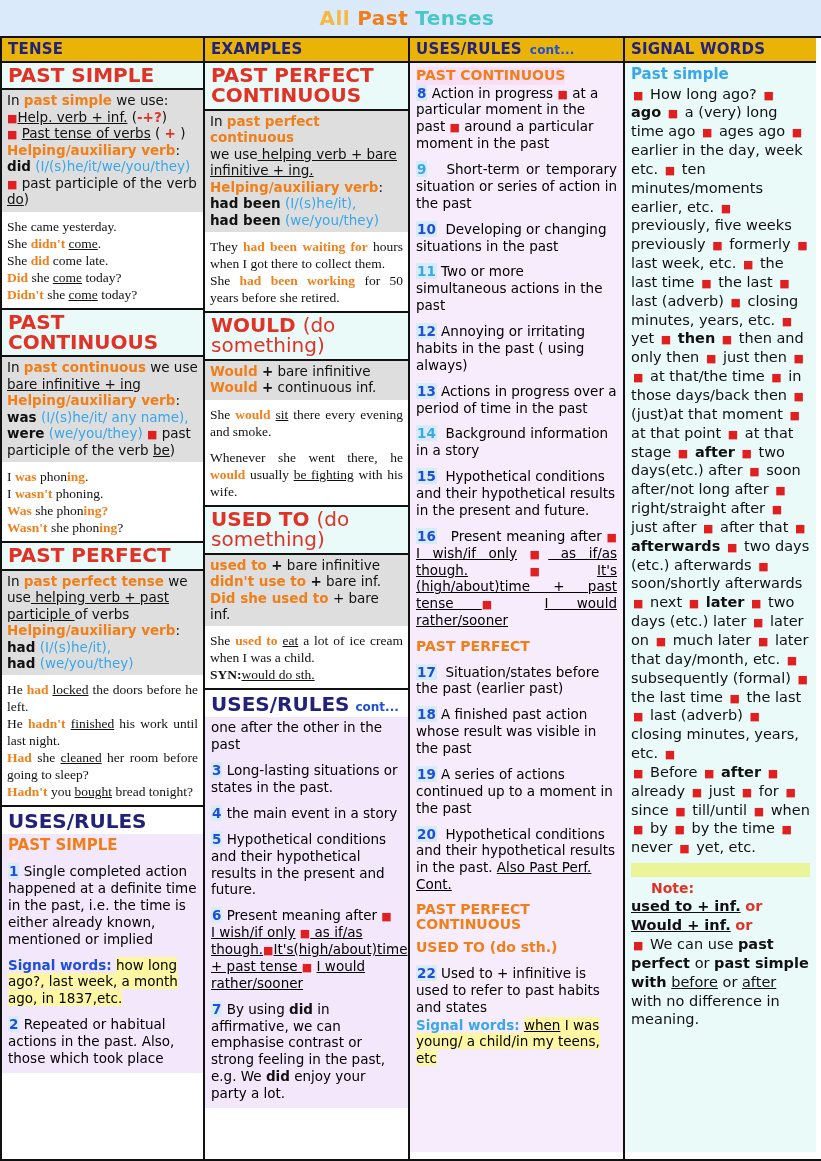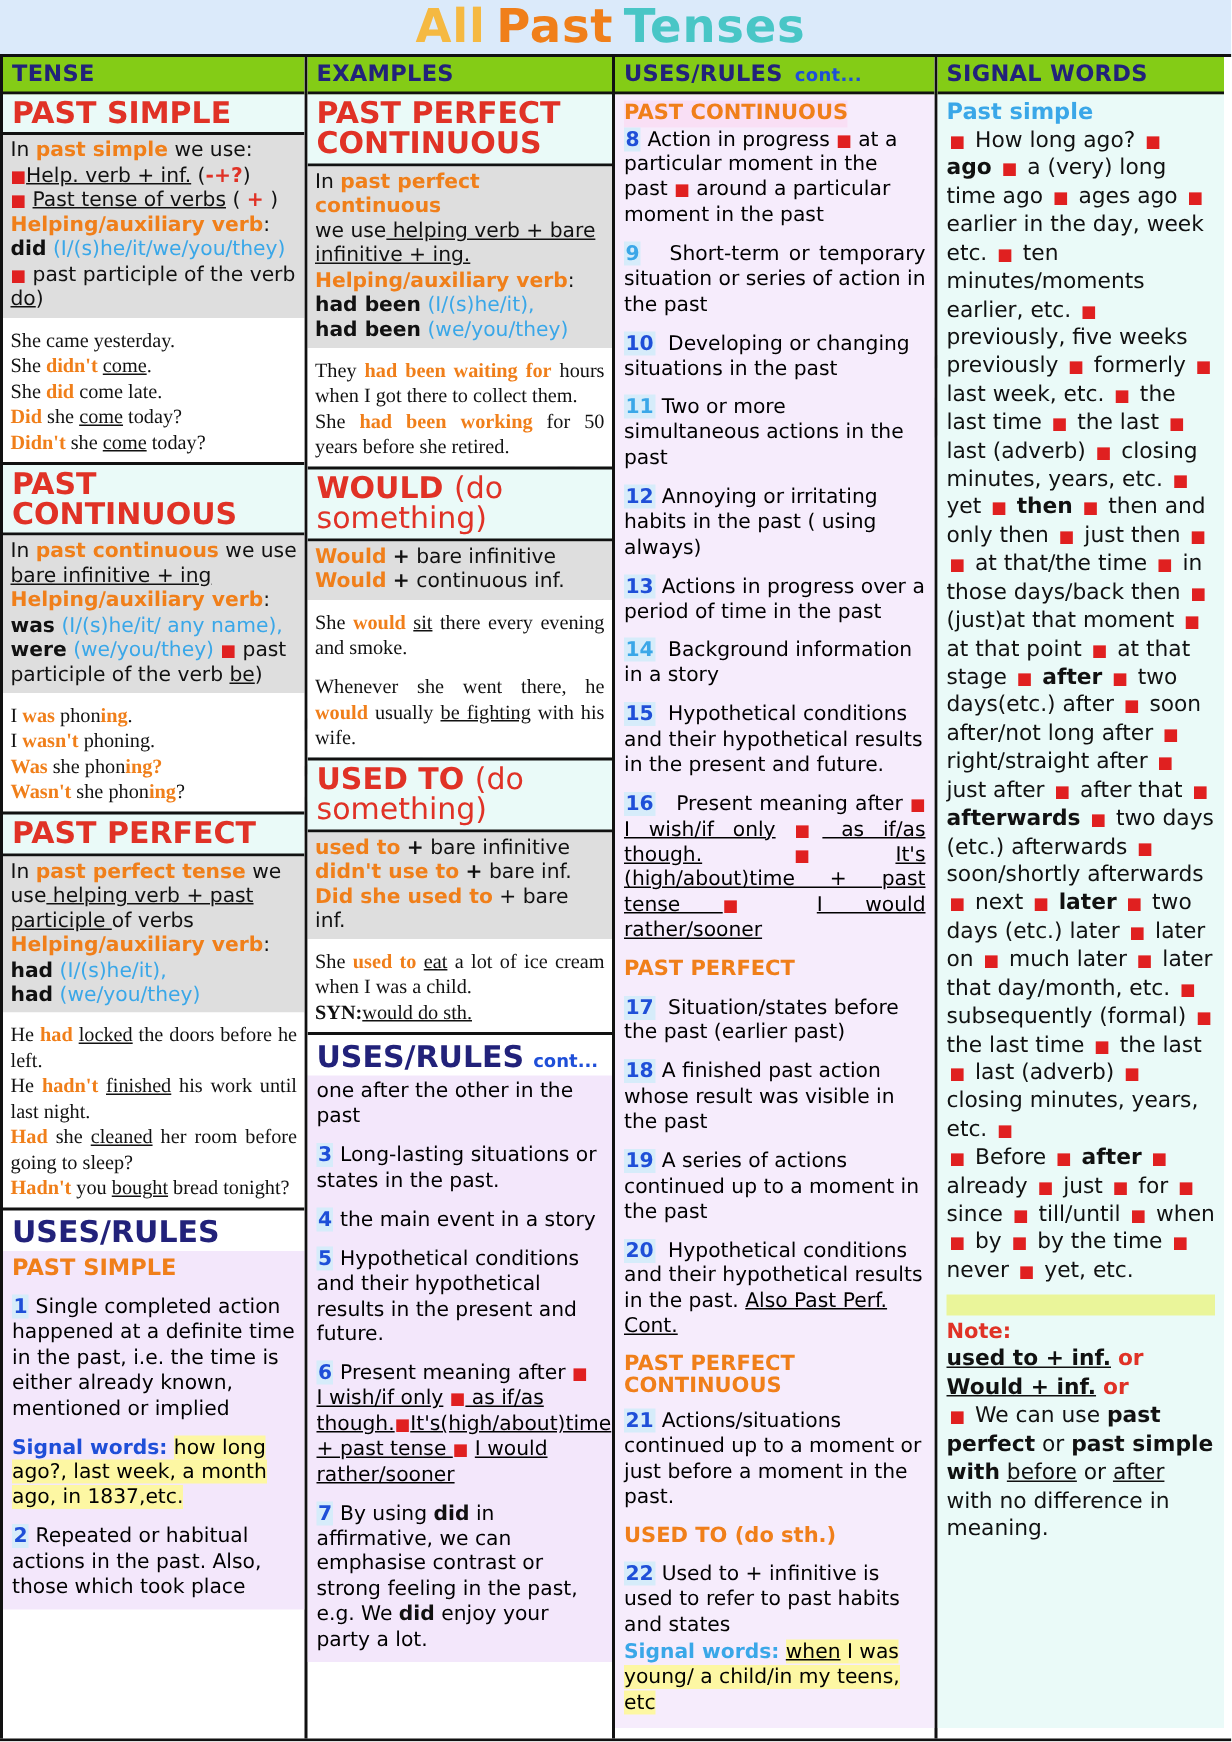--- a/index.html
+++ b/index.html
@@ -13,21 +13,21 @@
     position: relative;
     width: 821px; height: 1161px;
     background: #ffffff;
     overflow: hidden;
   }
   
   .title-bar {
     height: 36px;
     background: #dbeafa;
     display: flex; align-items: center; justify-content: center;
-    font-size: 31px; font-weight: bold;
+    font-size: 20px; font-weight: bold;
     letter-spacing: 0.5px;
   }
   .t-all   { color: #f5b942; }
   .t-past  { color: #f07f1a; }
   .t-tense { color: #49c6c6; }
   .title-bar span { margin-right: 7px; }
 
   
   .sheet {
     display: grid;
@@ -41,21 +41,21 @@
     position: relative;
     overflow: hidden;
   }
   .col:first-child { border-left: 2px solid #111; }
 
   .colhead {
     border-bottom: 2px solid #111;
     padding: 2px 6px 3px 6px;
     font-size: 15px; font-weight: bold;
     color: #22227a;
-    background: #84cc16;
+    background: #eab308;
     letter-spacing: .2px;
     white-space: nowrap;
   }
   .colhead .cont { color: #1f4fd8; font-size: 12px; margin-left: 8px; }
 
   
   .h-red {
     color: #e03226; font-weight: bold; font-size: 20px;
     line-height: 1.02;
     background: #eafaf8;
@@ -106,21 +106,21 @@
   span.or { color: #f07f1a; font-weight: bold; }
   span.bl { color: #3aa7e8; }
   span.bl2 { color: #1f4fd8; font-weight:bold; }
   span.rd { color: #e03226; font-weight: bold; }
   u.u { text-decoration: underline; }
   .hl { background: #fdf7a3; }
   .sq { color: #e02020; font-size: 11px; line-height: 1; }
   .sq::before { content: "\25A0"; }
 
   .note-strip { background: #eaf59a; height: 14px; margin: 6px 0 2px 0; }
-  .note-h { color: #e03226; font-weight: bold; font-size: 14px; }
+  .note-h { color: #e03226; font-weight: bold; font-size: 14px; margin-left: 20px; }
 
   
   .sig { font-size: 14.5px; line-height: 1.30; color:#111; }
   .sig .sq { margin: 0 2px; }
 
   
   .wm {
     position: absolute;
     left: 120px; top: 300px;
     font-size: 86px; font-weight: bold;
@@ -341,22 +341,20 @@
         <div class="p"><span class="num">18</span>
           A finished past action whose result was visible in the past</div>
         <div class="p"><span class="num">19</span>
           A series of actions continued up to a moment in the past</div>
         <div class="p"><span class="num">20</span>
           &nbsp;Hypothetical conditions and their hypothetical results in the past. <u class="u">Also Past Perf. Cont.</u></div>
 
         <div class="sub-or" style="line-height:1.05">PAST PERFECT<br>CONTINUOUS</div>
         <div style="height:8px"></div>
 
-        <div class="p"><span class="num">21</span>
-          <span>Actions/situations continued up to a moment or just before a moment in the past.</span></div>
 
         <div class="sub-or">USED TO (do sth.)</div>
         <div style="height:8px"></div>
 
         <div class="p" style="margin-bottom:1px"><span class="num">22</span>
           <span>Used to + infinitive is used to refer to past habits and states</span></div>
         <div class="p">
           <span class="bl2" style="color:#3aa7e8">Signal words:</span>
           <span class="hl"><u class="u">when</u> <span>I was young/ a child/in my teens, etc</span></span></div>
 

